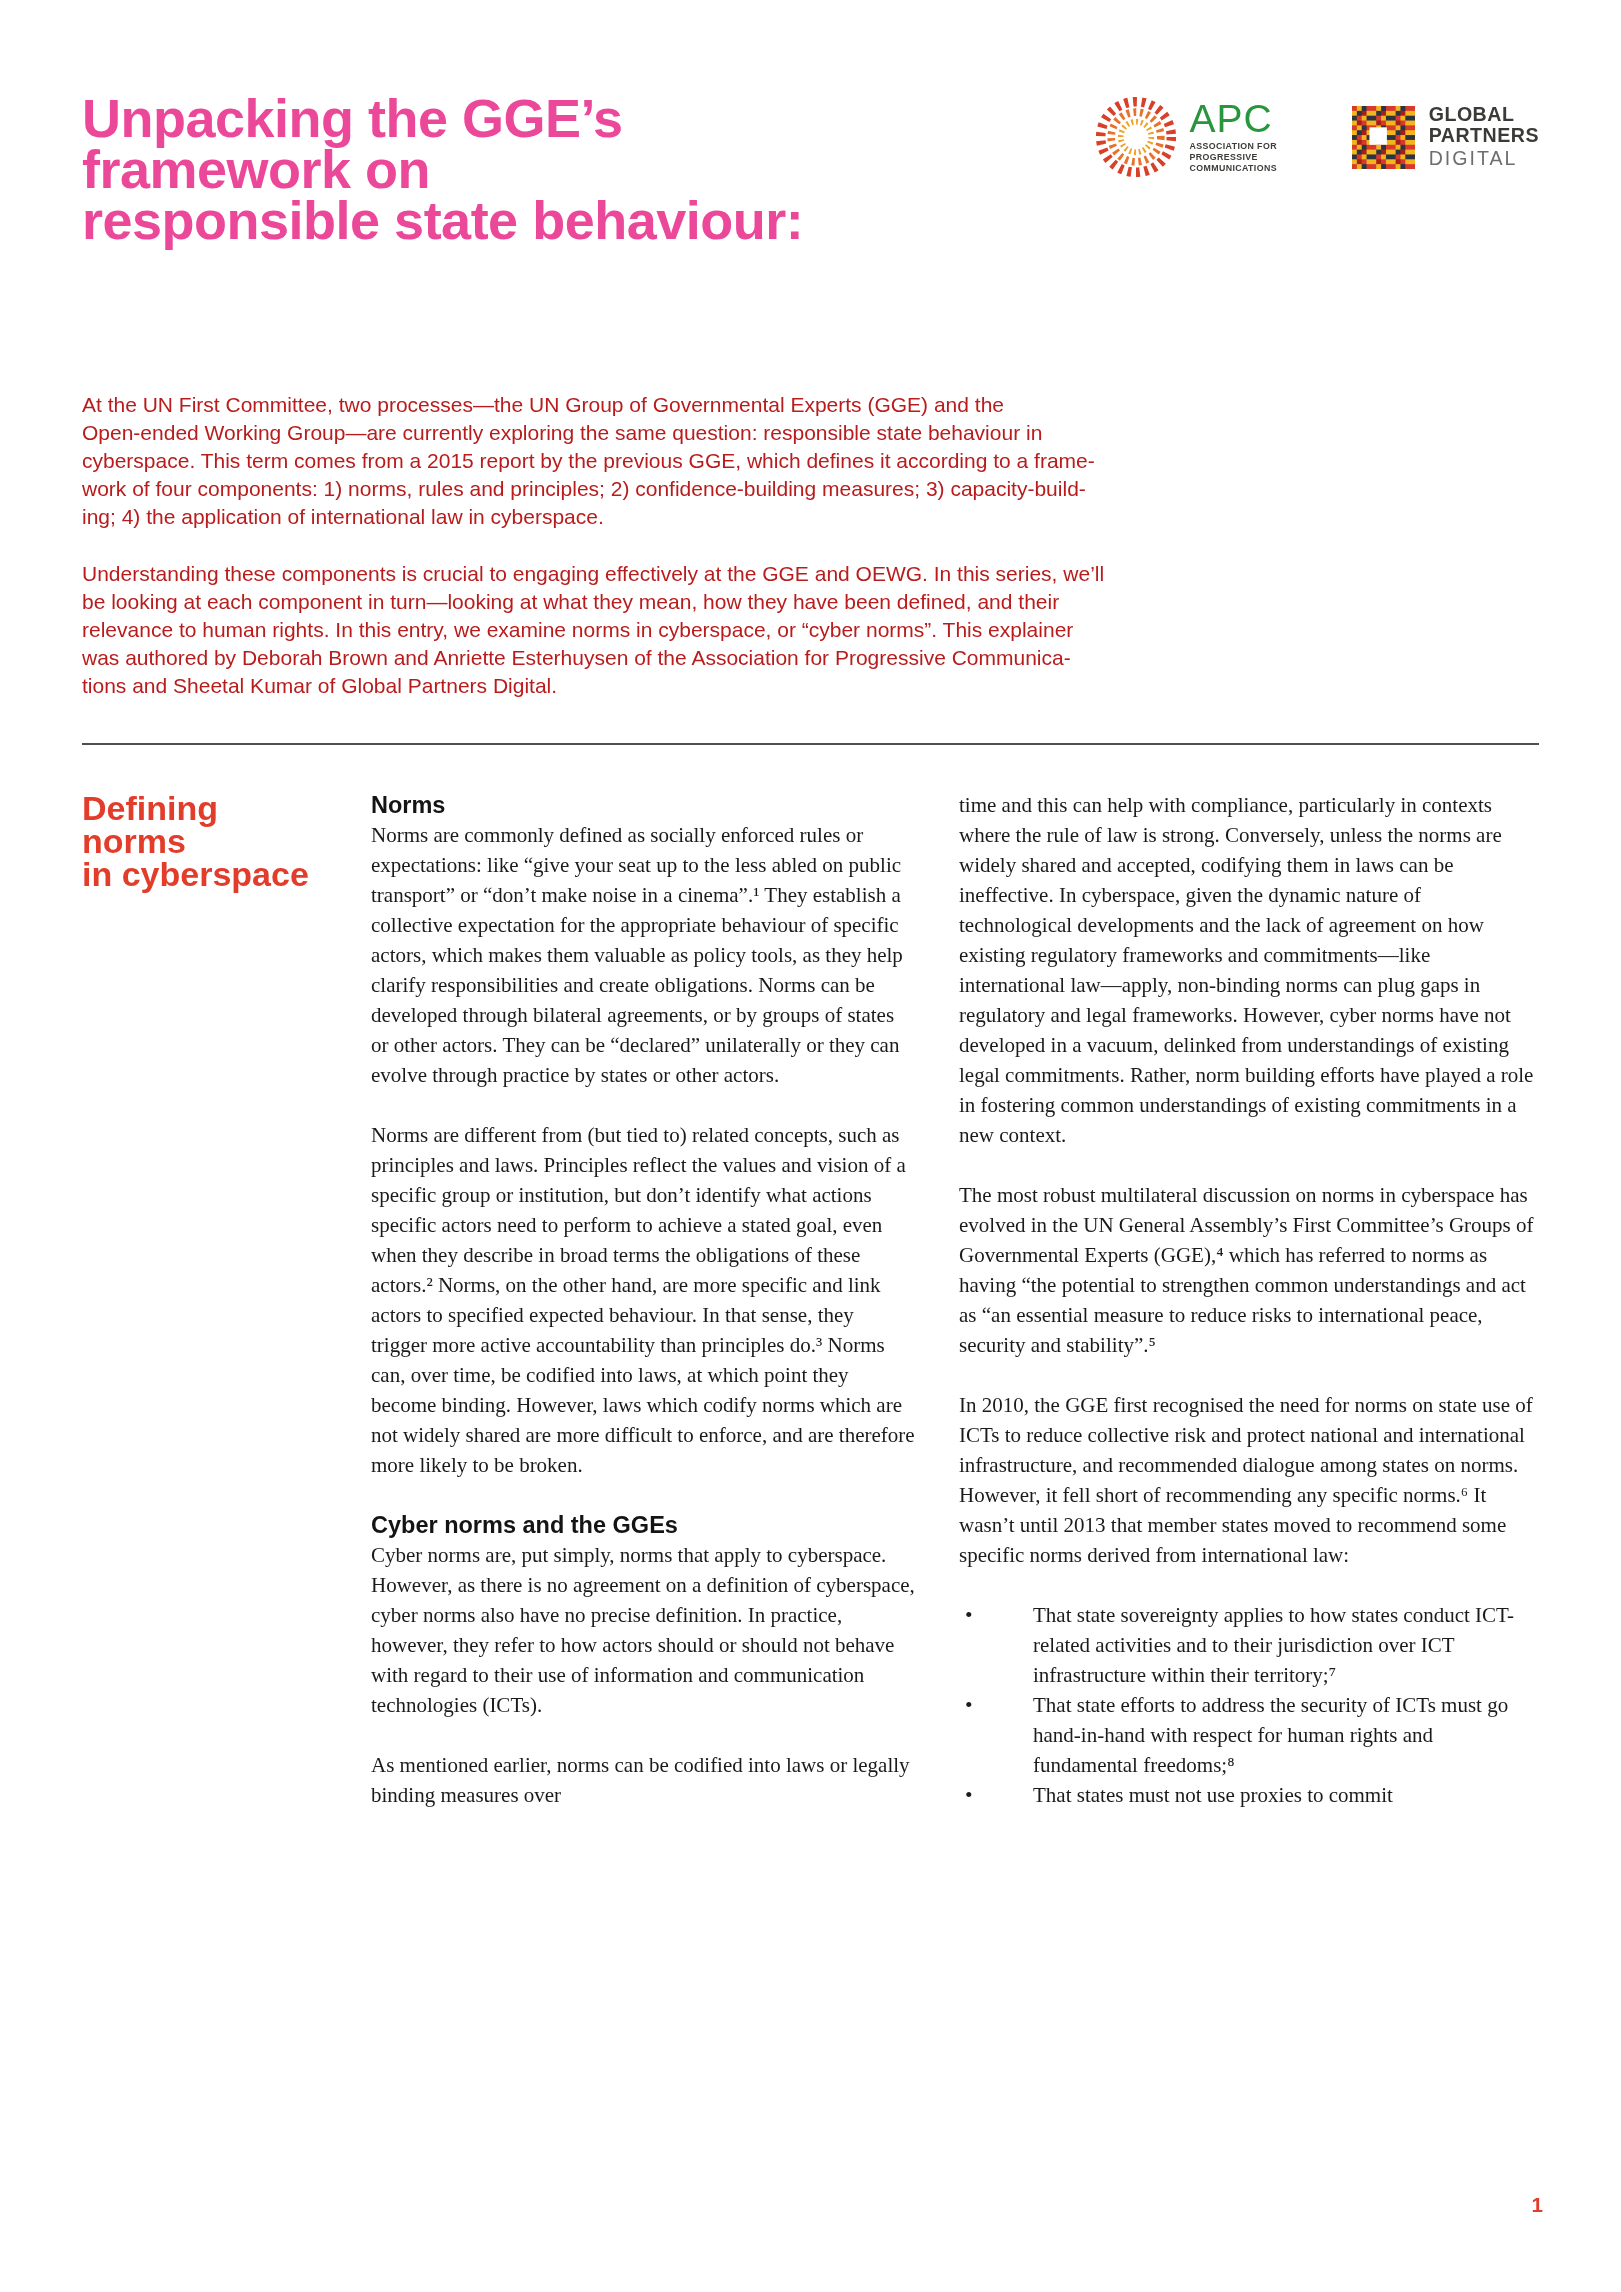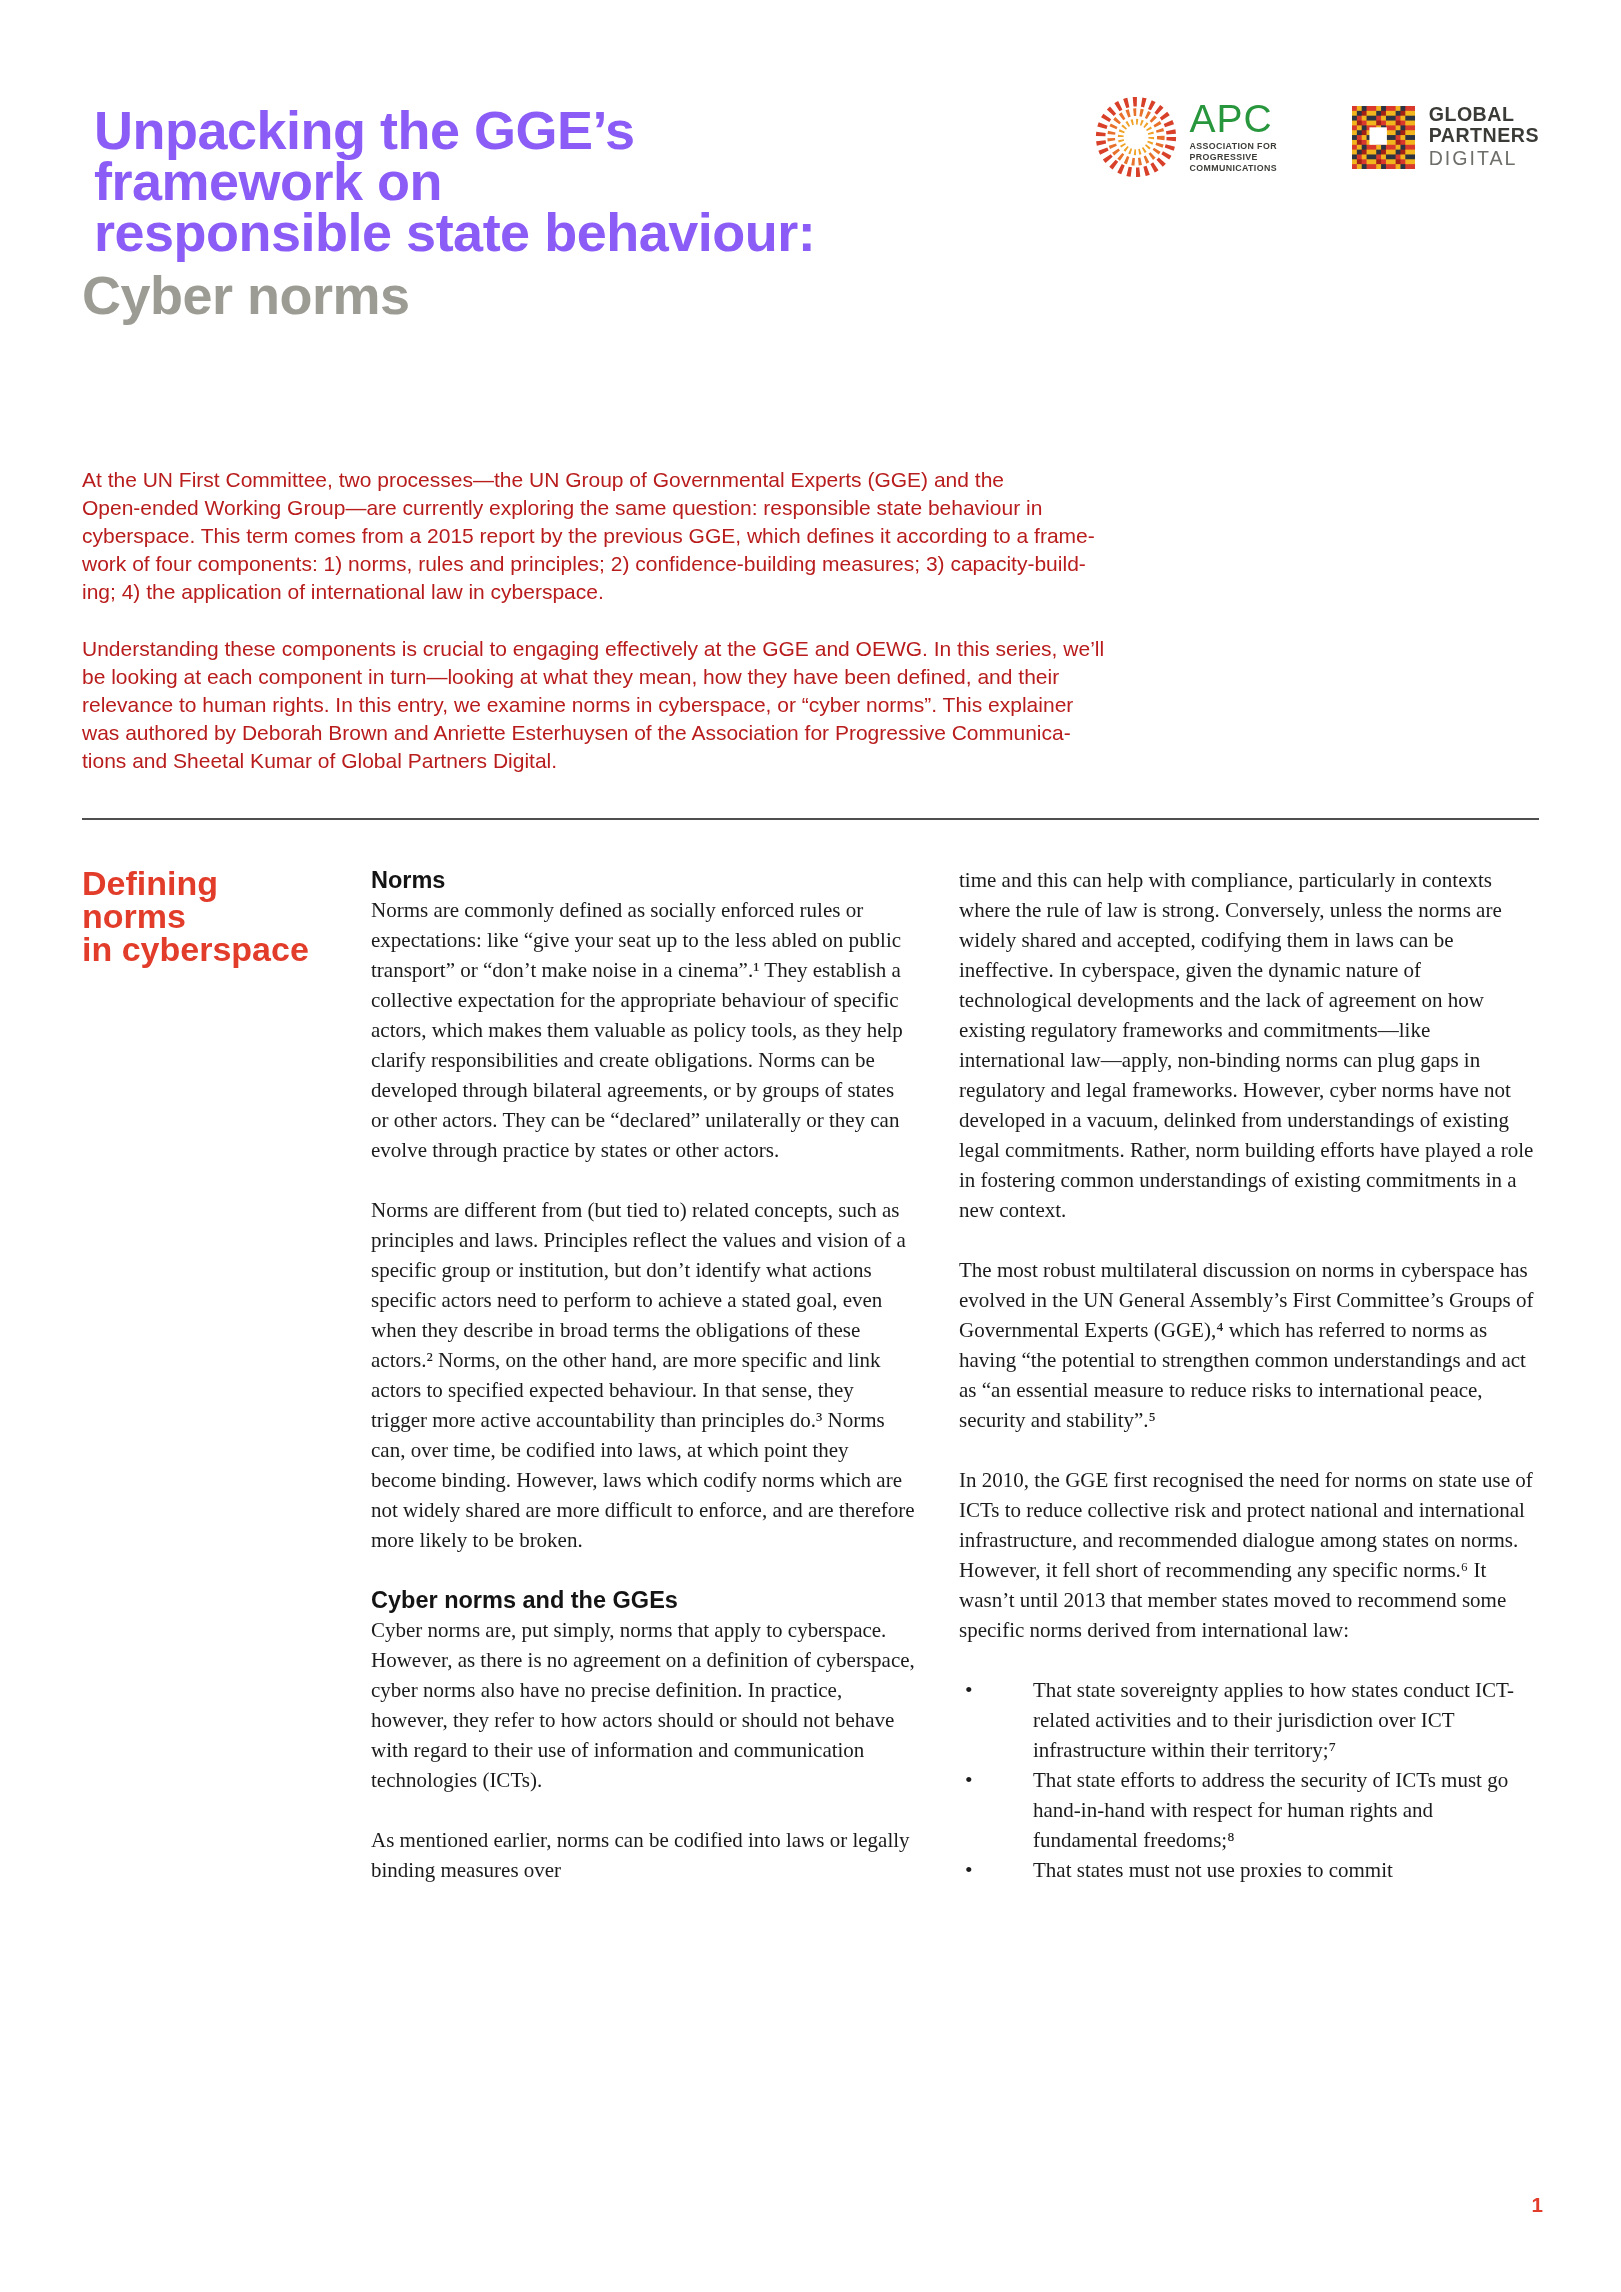--- a/index.html
+++ b/index.html
@@ -11,22 +11,22 @@
     box-sizing:border-box;
     padding:0 82px;
     overflow:hidden;
     font-family:"Liberation Sans",sans-serif;
     color:#1b1b1b;
   }
   
   .header{display:flex;justify-content:space-between;align-items:flex-start;margin-top:93px;}
   .title-block{max-width:1059px;}
   .doc-title{
-    margin:12px;font-weight:bold;font-size:54px;line-height:51px;
-    letter-spacing:-0.5px;color:#8b5cf6;white-space:pre-line;
+    margin:0;font-weight:bold;font-size:54px;line-height:51px;
+    letter-spacing:-0.5px;color:#ec4899;white-space:pre-line;
   }
   .doc-subtitle{
     font-weight:bold;font-size:54px;line-height:51px;letter-spacing:-0.5px;color:#9c9c94;
   }
   .logos{display:flex;gap:51px;align-items:center;margin-top:2px;}
   .logo-apc{display:flex;align-items:center;gap:11.8px;}
   .apc-acronym{font-size:39px;line-height:37px;color:#27963c;font-weight:normal;letter-spacing:1px;}
   .apc-caption{font-size:8.8px;line-height:10.8px;color:#3c3c38;letter-spacing:0.4px;white-space:pre-line;margin-top:3.9px;font-weight:bold;}
   .logo-gpd{display:flex;align-items:center;gap:13.7px;padding-left:24px;}
   .gpd-bold{font-size:19.6px;line-height:21.6px;font-weight:bold;color:#3a3a36;letter-spacing:0.5px;white-space:pre-line;}
@@ -67,21 +67,20 @@
 </head>
 <body>
 
 <div class="page">
 
   <div class="header">
     <div class="title-block">
       <h1 class="doc-title">Unpacking the GGE’s
 framework on
 responsible state behaviour:</h1>
-      <div class="doc-subtitle">Cyber norms</div>
     </div>
 
     <div class="logos">
       <div class="logo-apc">
         <svg width="84" height="84" viewBox="0 0 88 88" aria-hidden="true">
           <circle cx="44" cy="44" r="37" fill="none" stroke="#d8402a" stroke-width="10" stroke-dasharray="4 5"></circle>
           <circle cx="44" cy="44" r="26" fill="none" stroke="#e8712b" stroke-width="8" stroke-dasharray="3 4"></circle>
           <circle cx="44" cy="44" r="16" fill="none" stroke="#f0a227" stroke-width="6" stroke-dasharray="2 3"></circle>
         </svg>
         <div>

